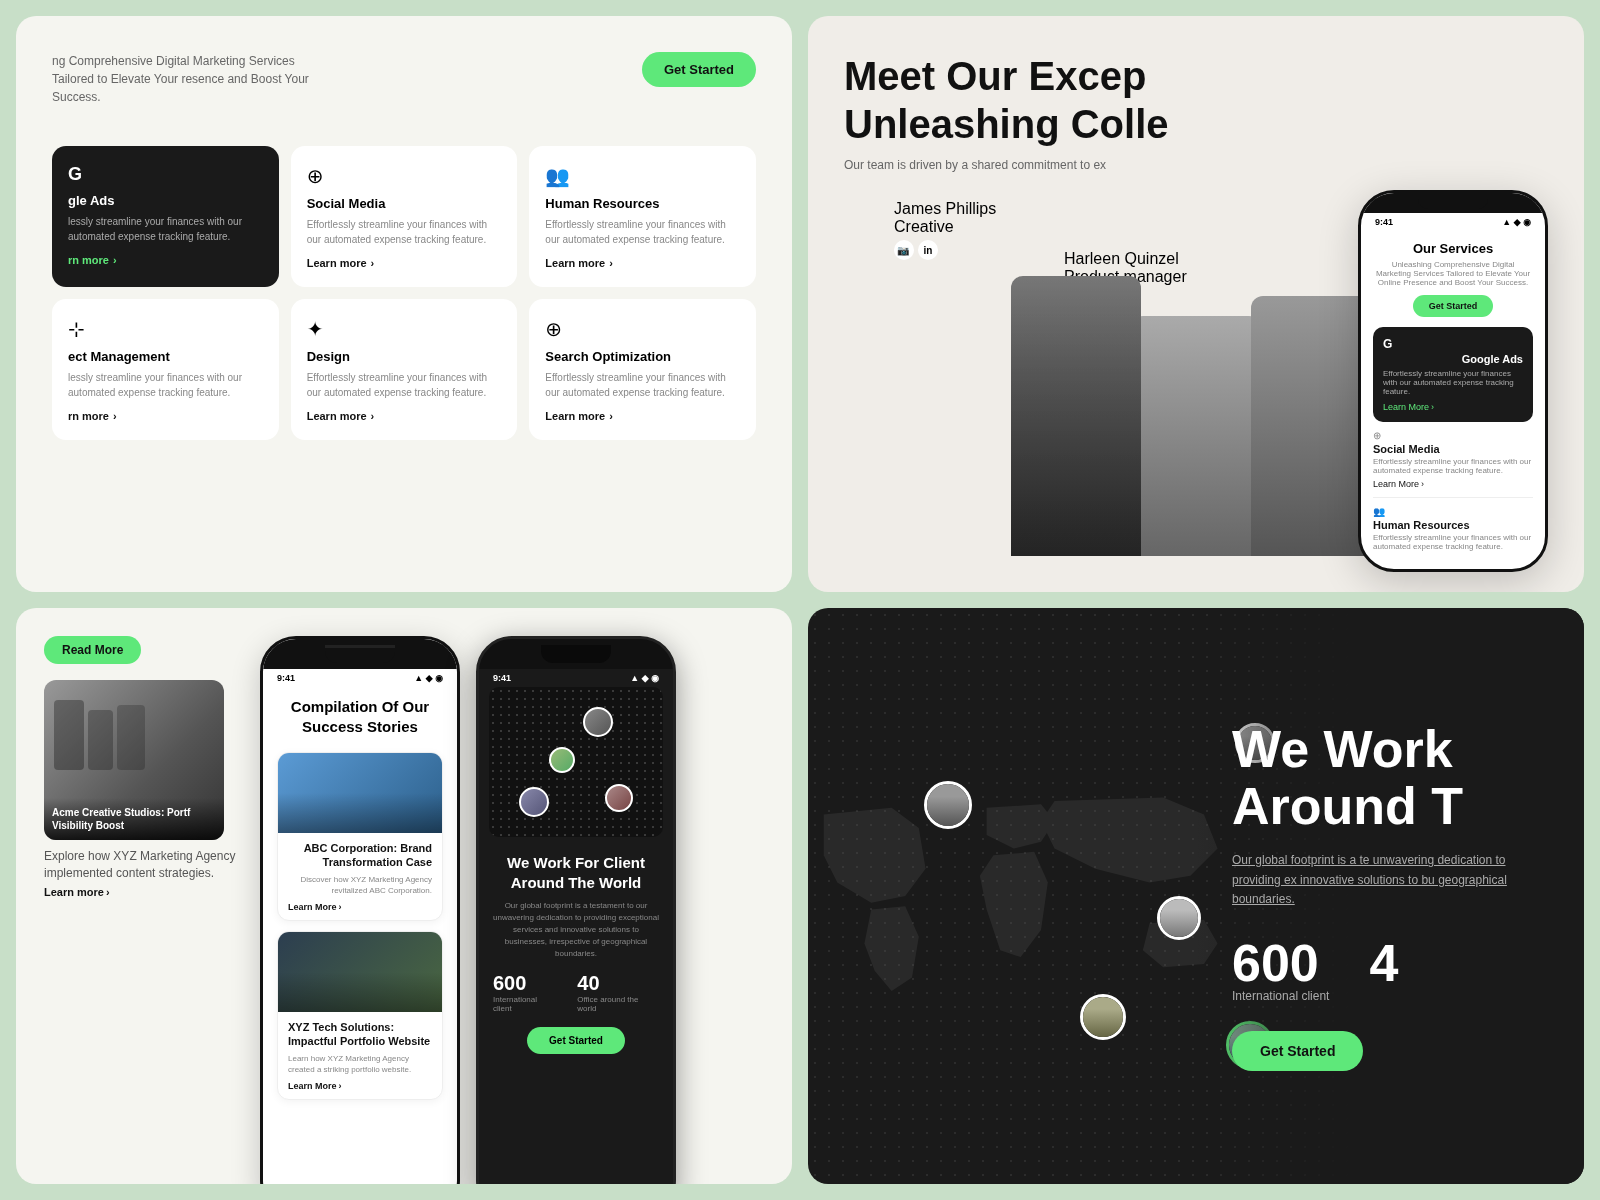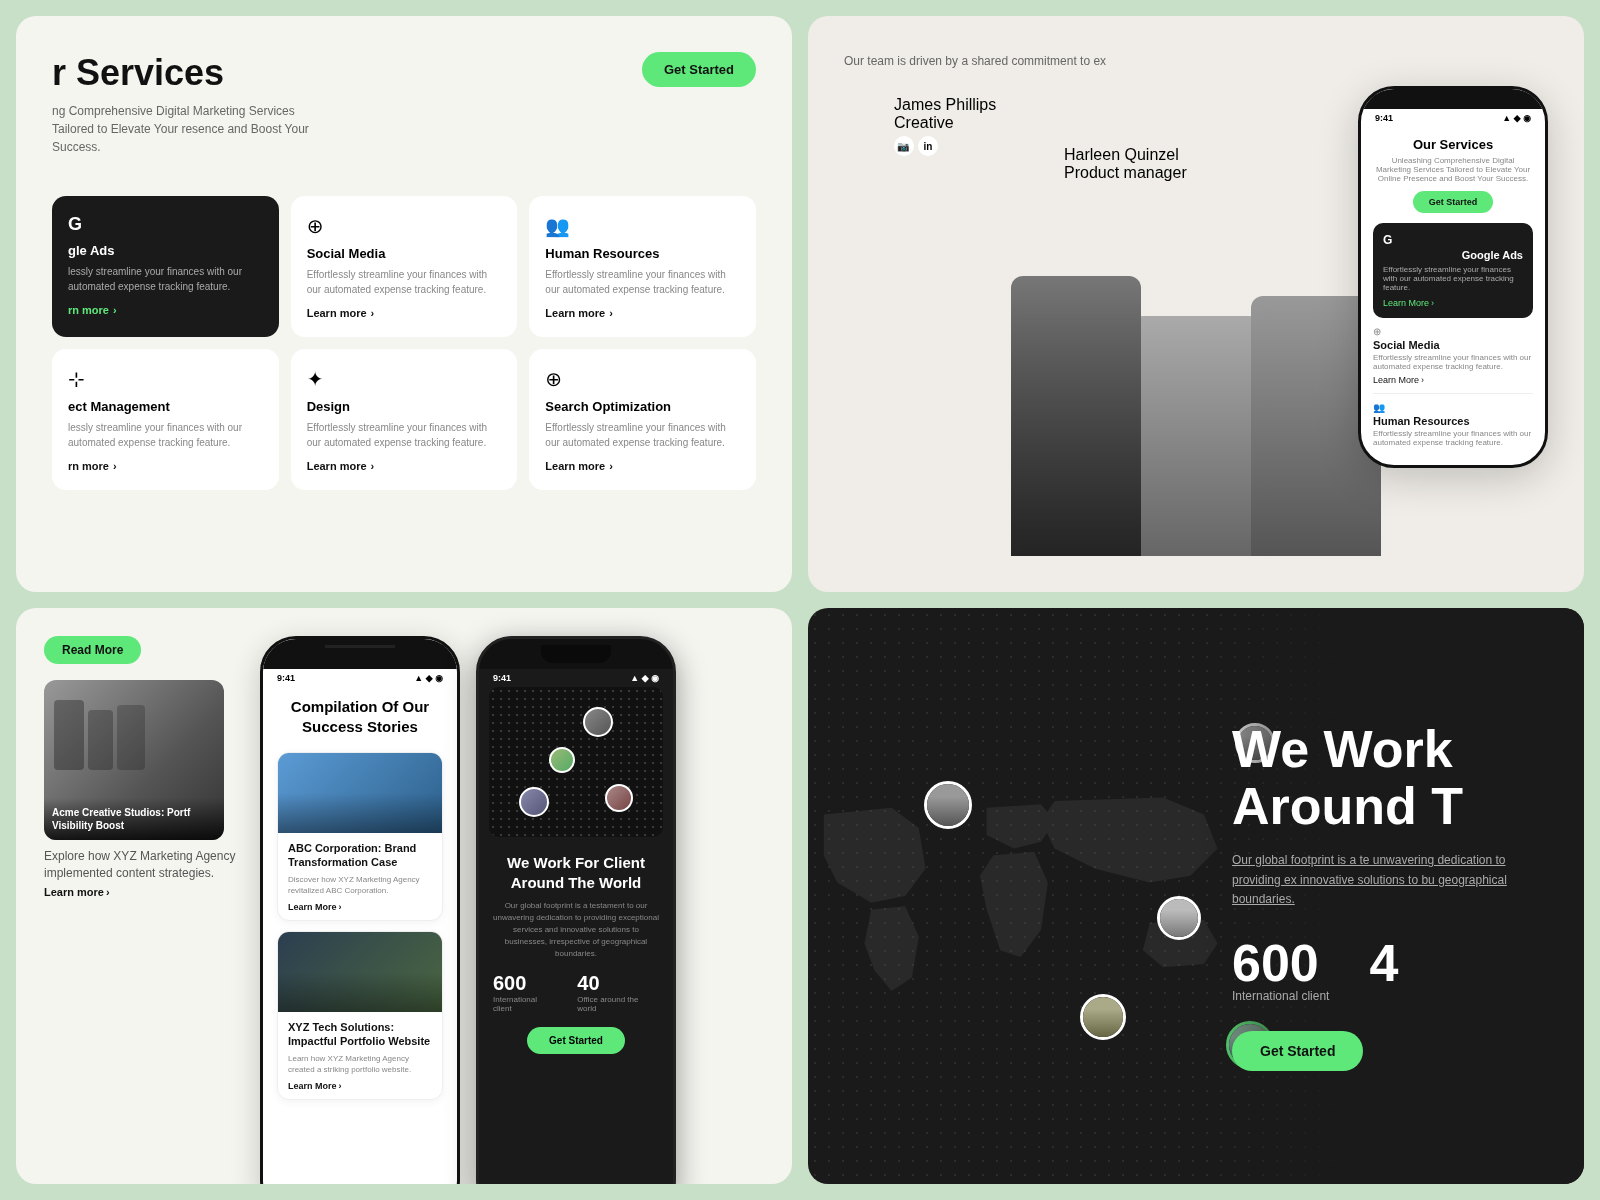--- a/index.html
+++ b/index.html
@@ -187,21 +187,20 @@
 
   </style>
 </head>
 <body>
 
 <div class="grid">
 
   <div class="panel-top-left">
     <div style="display:flex; justify-content:space-between; align-items:flex-start;">
       <div>
-        <div class="section-title">r Services</div>
         <div class="section-subtitle">ng Comprehensive Digital Marketing Services Tailored to Elevate Your resence and Boost Your Success.</div>
       </div>
       <button class="get-started-btn">Get Started</button>
     </div>
 
     <div class="services-grid">
 
       <div class="service-card dark">
         <div class="service-icon" style="color:#fff; font-weight:900; font-size:18px;">G</div>
         <div class="service-name">gle Ads</div>
@@ -241,20 +240,21 @@
         <div class="service-icon">⊕</div>
         <div class="service-name">Search Optimization</div>
         <div class="service-desc">Effortlessly streamline your finances with our automated expense tracking feature.</div>
         <div class="learn-more">Learn more <span>›</span></div>
       </div>
     </div>
   </div>
 
   <div class="panel-top-right">
     <div>
+      <div class="section-title">Meet Our Excep<br>Unleashing Colle</div>
       <div class="section-subtitle">Our team is driven by a shared commitment to ex</div>
     </div>
 
     <div style="position:relative; flex:1;">
       <div style="position:absolute; top:10px; left:50px;">
         <div class="member-name">James Phillips</div>
         <div class="member-role">Creative</div>
         <div style="display:flex; gap:4px; margin-top:4px;">
           <span style="width:20px; height:20px; background:#fff; border-radius:50%; display:flex; align-items:center; justify-content:center; font-size:10px;">📷</span>
           <span style="width:20px; height:20px; background:#fff; border-radius:50%; display:flex; align-items:center; justify-content:center; font-size:10px; font-weight:900;">in</span>
@@ -364,21 +364,21 @@
             <span>9:41</span>
             <span>▲ ◆ ◉</span>
           </div>
           <div style="padding:10px 14px;">
             <div style="font-size:15px; font-weight:800; text-align:center; margin-bottom:16px; line-height:1.3;">Compilation Of Our Success Stories</div>
 
             <div style="background:#fff; border:1px solid #eee; border-radius:12px; margin-bottom:10px; overflow:hidden; box-shadow:0 2px 8px rgba(0,0,0,0.05);">
               <div style="height:80px; background:linear-gradient(135deg, #5b9bd5, #2c5f8a); position:relative;">
                 <div style="position:absolute; bottom:0; left:0; right:0; height:40px; background:linear-gradient(0deg, rgba(0,0,0,0.4), transparent);"></div>
               </div>
-              <div style="padding:8px 10px;">
+              <div style="padding:8px 10px;text-align:right;">
                 <div style="font-size:11px; font-weight:700; color:#111; margin-bottom:4px; line-height:1.3;">ABC Corporation: Brand Transformation Case</div>
                 <div style="font-size:8px; color:#888; margin-bottom:6px; line-height:1.4;">Discover how XYZ Marketing Agency revitalized ABC Corporation.</div>
                 <div style="font-size:9px; font-weight:700; color:#111; display:flex; align-items:center; gap:2px;">
                   <span>Learn More</span> 
                     <span>›</span>
                 </div>
               </div>
             </div>
 
             <div style="background:#fff; border:1px solid #eee; border-radius:12px; overflow:hidden; box-shadow:0 2px 8px rgba(0,0,0,0.05);">

